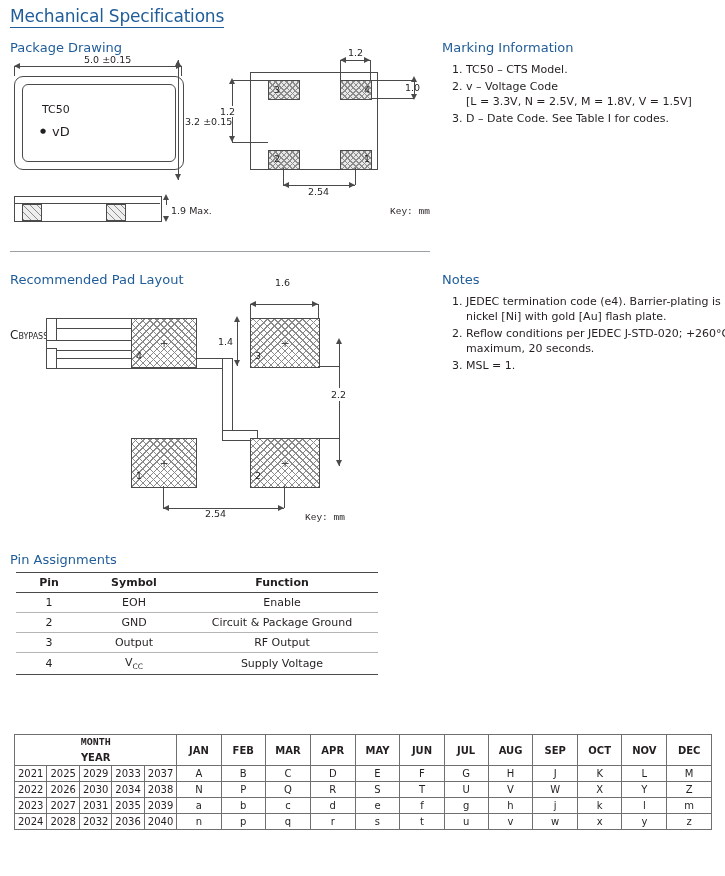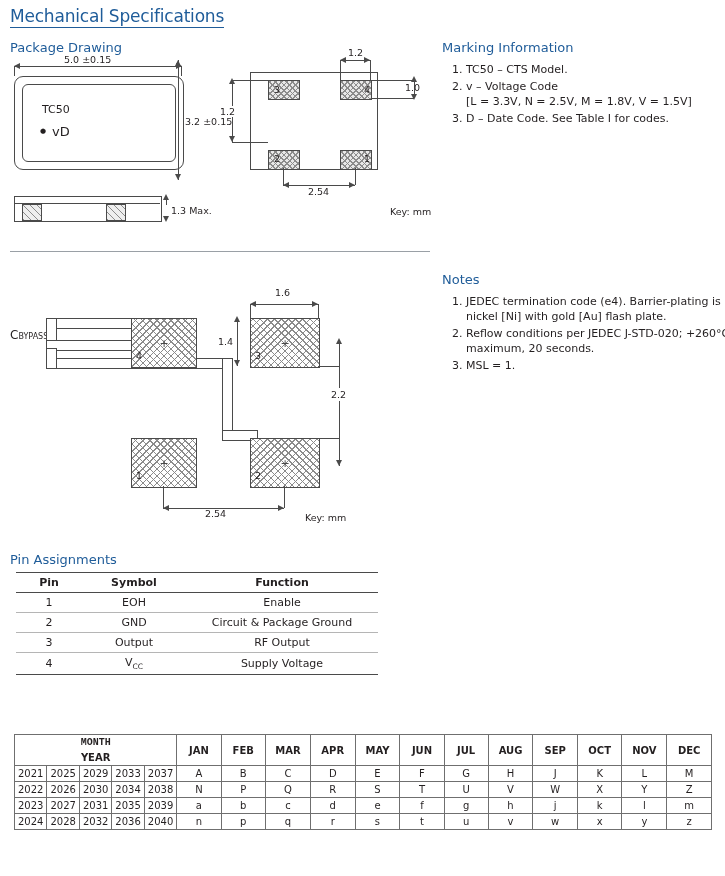--- a/index.html
+++ b/index.html
@@ -88,40 +88,40 @@
     position:absolute;border-collapse:collapse;font-size:10px;
   }
   table.datecode th, table.datecode td{
     border:0.8px solid #6f6f6f;padding:2px 3px;text-align:center;font-weight:normal;
   }
   table.datecode th{font-weight:bold;}
   .yearcell{font-size:10px;}
   .monthhdr{font-weight:bold;font-size:10px;font-family:Liberation Mono, monospace;}
   .yearhdr{font-weight:bold;font-size:10px;}
 
-  .keylbl{font-size:9.5px;}
+  .keylbl{font-size:9.5px;font-family:Liberation Mono, monospace;}
   sub{font-size:7.5px;}
 </style>
 </head>
 <body>
 
 <div class="page">
 
   <h1 class="title">
     <span class="u">Mechanical Specifications</span>
   </h1>
 
   <div class="sec-head" style="left:10px;top:40px;">Package Drawing</div>
 
   <div class="panel-line" style="left:10px;top:251px;width:420px;height:1px;"></div>
 
   <div class="dim-line" style="left:14px;top:66px;width:168px;height:1px;"></div>
   <div class="arrowL abs" style="left:14px;top:63px;"></div>
   <div class="arrowR abs" style="left:176px;top:63px;"></div>
-  <div class="abs mono-dim" style="left:64px;top:54px;">5.0 ±0.15</div>
+  <div class="abs mono-dim" style="left:84px;top:54px;">5.0 ±0.15</div>
   <div class="dim-line" style="left:14px;top:66px;width:1px;height:10px;"></div>
   <div class="dim-line" style="left:181px;top:66px;width:1px;height:10px;"></div>
 
   <div class="pkg-body" style="left:14px;top:76px;width:168px;height:92px;"></div>
   <div class="pkg-inner" style="left:22px;top:84px;width:152px;height:76px;"></div>
   <div class="abs" style="left:42px;top:103px;font-size:11px;">TC50</div>
   <div class="abs" style="left:40px;top:128px;font-size:7px;line-height:7px;">●</div>
   <div class="abs" style="left:52px;top:124px;font-size:13px;">vD</div>
 
   <div class="dim-line" style="left:178px;top:60px;width:1px;height:120px;"></div>
@@ -131,21 +131,21 @@
 
   <div class="abs" style="left:14px;top:196px;width:146px;height:24px;border:1px solid #4a4a4a;background:#fff;"></div>
   <div class="dim-line" style="left:14px;top:203px;width:146px;height:1px;"></div>
   <div class="padplain" style="left:22px;top:204px;width:18px;height:15px;background:
       repeating-linear-gradient(45deg,#8c8c8c 0 1px,transparent 1px 5px) #eee;"></div>
   <div class="padplain" style="left:106px;top:204px;width:18px;height:15px;background:
       repeating-linear-gradient(45deg,#8c8c8c 0 1px,transparent 1px 5px) #eee;"></div>
   <div class="dim-line" style="left:166px;top:196px;width:1px;height:24px;"></div>
   <div class="arrowU abs" style="left:163px;top:194px;"></div>
   <div class="arrowD abs" style="left:163px;top:216px;"></div>
-  <div class="abs mono-dim" style="left:163px;top:205px;background:#fff;padding-left:8px;">1.3 Max.</div>
+  <div class="abs mono-dim" style="left:163px;top:205px;background:#fff;padding-left:8px;">1.9 Max.</div>
 
   <div class="abs" style="left:250px;top:72px;width:126px;height:96px;border:1px solid #4a4a4a;background:#fff;"></div>
 
   <div class="pad" style="left:268px;top:80px;width:30px;height:18px;"></div>
   <div class="pad" style="left:340px;top:80px;width:30px;height:18px;"></div>
   <div class="pad" style="left:268px;top:150px;width:30px;height:18px;"></div>
   <div class="pad" style="left:340px;top:150px;width:30px;height:18px;"></div>
 
   <div class="abs small" style="left:274px;top:84px;">3</div>
   <div class="abs small" style="left:364px;top:84px;">4</div>
@@ -185,20 +185,21 @@
   <div class="sec-head" style="left:442px;top:40px;">Marking Information</div>
   <ol class="numlist abs" style="left:448px;top:62px;width:264px;">
     <li>TC50 – CTS Model.</li>
     <li>
       <span>v – Voltage Code</span><br>
       <span>[L = 3.3V, N = 2.5V, M = 1.8V, V = 1.5V]</span>
     </li>
     <li>D – Date Code.  See Table I for codes.</li>
   </ol>
 
+  <div class="sec-head" style="left:10px;top:272px;">Recommended Pad Layout</div>
 
   <div class="abs" style="left:10px;top:328px;font-size:12px;">
     <span>C</span><span style="font-size:8px;vertical-align:baseline;">BYPASS</span>
   </div>
 
   <div class="trace" style="left:46px;top:318px;width:84px;height:9px;"></div>
   <div class="trace" style="left:46px;top:318px;width:9px;height:30px;"></div>
   <div class="trace" style="left:46px;top:340px;width:84px;height:9px;"></div>
   <div class="trace" style="left:46px;top:358px;width:184px;height:9px;"></div>
   <div class="trace" style="left:46px;top:348px;width:9px;height:19px;"></div>
@@ -219,21 +220,21 @@
     </div>
 
   <div class="abs small" style="left:136px;top:350px;">4</div>
   <div class="abs small" style="left:255px;top:350px;">3</div>
   <div class="abs small" style="left:136px;top:470px;">1</div>
   <div class="abs small" style="left:255px;top:470px;">2</div>
 
   <div class="dim-line" style="left:250px;top:304px;width:68px;height:1px;"></div>
   <div class="arrowL abs" style="left:250px;top:301px;"></div>
   <div class="arrowR abs" style="left:312px;top:301px;"></div>
-  <div class="abs mono-dim" style="left:275px;top:287px;">1.6</div>
+  <div class="abs mono-dim" style="left:275px;top:277px;">1.6</div>
   <div class="dim-line" style="left:250px;top:304px;width:1px;height:14px;"></div>
   <div class="dim-line" style="left:318px;top:304px;width:1px;height:14px;"></div>
 
   <div class="dim-line" style="left:237px;top:318px;width:1px;height:48px;"></div>
   <div class="arrowU abs" style="left:234px;top:316px;"></div>
   <div class="arrowD abs" style="left:234px;top:360px;"></div>
   <div class="abs mono-dim" style="left:218px;top:336px;">1.4</div>
 
   <div class="dim-line" style="left:339px;top:340px;width:1px;height:126px;"></div>
   <div class="arrowU abs" style="left:336px;top:338px;"></div>

